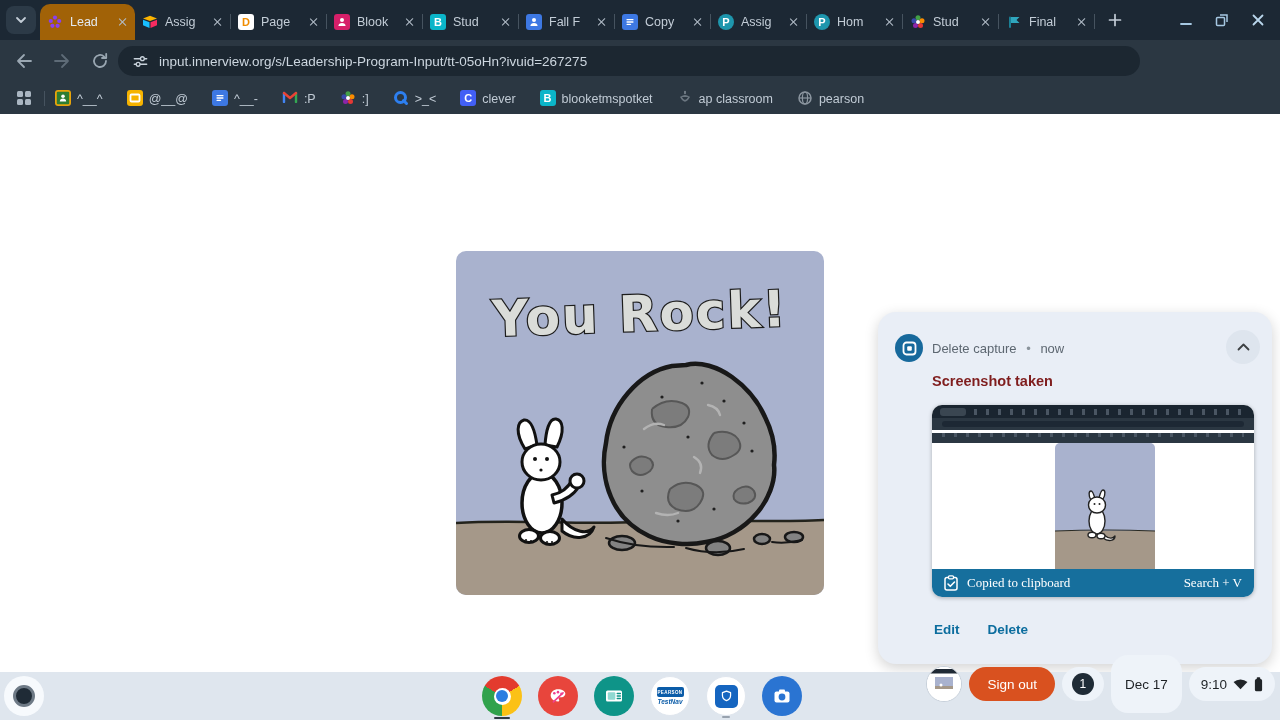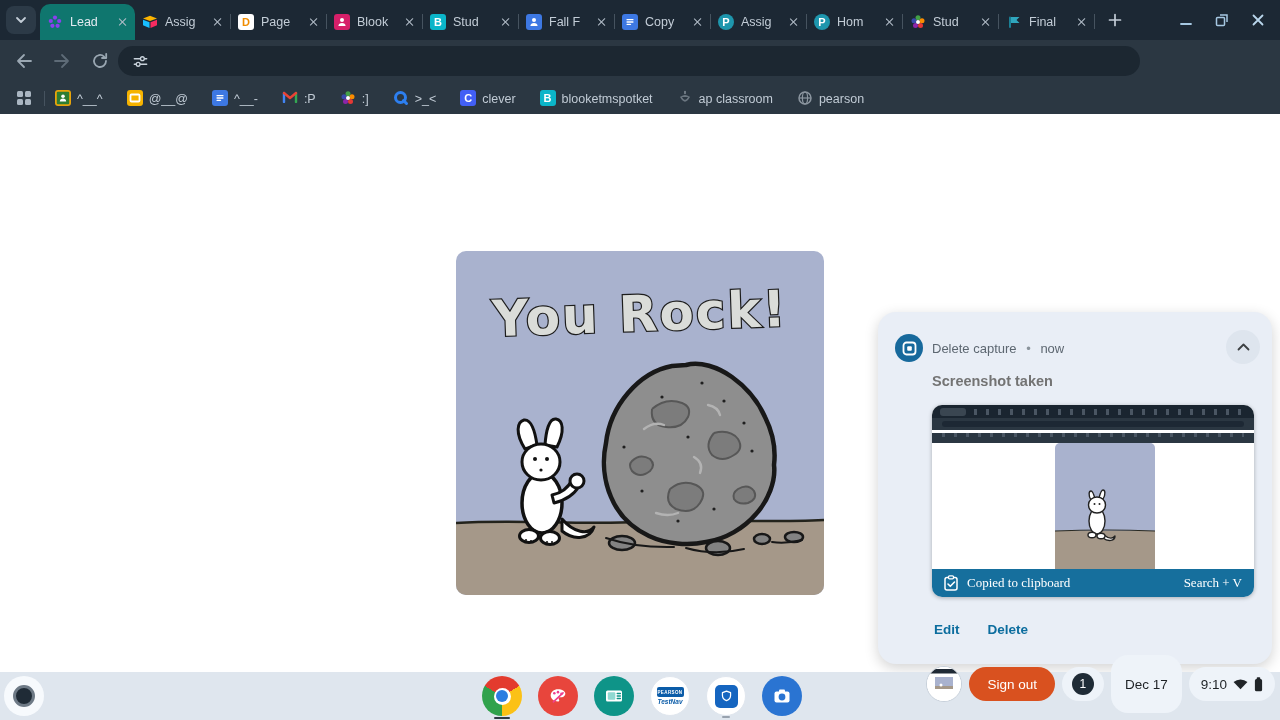--- a/index.html
+++ b/index.html
@@ -8,21 +8,21 @@
   svg{display:block;}
 
   
   .tabstrip{position:absolute;top:0;left:0;width:1280px;height:40px;background:#1c2834;
             display:flex;align-items:flex-end;}
   .tab-search{width:30px;height:28px;margin:0 4px 6px 6px;border-radius:8px;background:#2c3a47;
               display:flex;align-items:center;justify-content:center;flex:none;}
   .tabs{display:flex;align-items:flex-end;height:40px;}
   .tab{width:95px;height:36px;box-sizing:border-box;display:flex;align-items:center;
        padding:0 7px;border-radius:10px 10px 0 0;flex:none;}
-  .tab.active{background:#0f766e;}
+  .tab.active{background:#a16207;}
   .fav,.fav-box,.fav-round{width:16px;height:16px;flex:none;margin-right:7px;}
   .fav-box{border-radius:3px;display:flex;align-items:center;justify-content:center;
            font-weight:bold;font-size:11px;line-height:1;}
   .fav-round{border-radius:50%;display:flex;align-items:center;justify-content:center;
              font-weight:bold;font-size:11px;line-height:1;color:#fff;}
   .tab-label{flex:1;font-size:12.5px;color:#c3cdd7;white-space:nowrap;overflow:hidden;}
   .tab.active .tab-label{color:#e3eaf1;}
   .x-icon{position:relative;width:10px;height:10px;flex:none;color:#b3bec9;}
   .x-icon::before,.x-icon::after{content:"";position:absolute;left:4.3px;top:0;width:1.4px;
        height:10px;background:currentColor;border-radius:1px;}
@@ -57,21 +57,21 @@
         overflow:hidden;}
 
   
   .notif{position:absolute;left:878px;top:312px;width:394px;height:352px;background:#e9eef6;
          border-radius:18px;box-shadow:0 4px 14px rgba(0,0,0,.18);}
   .notif-ic{position:absolute;left:17px;top:22px;width:28px;height:28px;border-radius:50%;
             background:#17699c;display:flex;align-items:center;justify-content:center;}
   .notif-head{position:absolute;left:54px;top:29px;font-size:13px;color:#5d6771;}
   .notif-collapse{position:absolute;right:12px;top:18px;width:34px;height:34px;border-radius:50%;
             background:#dee5ee;display:flex;align-items:center;justify-content:center;}
-  .notif-title{position:absolute;left:54px;top:61px;font-size:14.5px;font-weight:700;color:#737373;}
+  .notif-title{position:absolute;left:54px;top:61px;font-size:14.5px;font-weight:700;color:#7f1d1d;}
   .thumb{position:absolute;left:54px;top:93px;width:322px;height:192px;border-radius:10px;
          overflow:hidden;background:#fff;box-shadow:0 1px 4px rgba(0,0,0,.28);}
   .th-tabbar{height:13px;background:#1a2530;display:flex;align-items:center;}
   .th-activetab{width:26px;height:8px;background:#3a4651;border-radius:3px;margin-left:8px;flex:none;}
   .th-dashes{flex:1;height:6px;margin:0 8px;
      background:repeating-linear-gradient(90deg,#4a5663 0 3px,transparent 3px 12px);}
   .th-toolbar{height:12px;background:#2b3742;display:flex;align-items:center;}
   .th-pill{flex:1;height:6px;margin:0 10px;border-radius:3px;background:#1d2834;}
   .th-bmbar{height:10px;background:#2b3742;}
   .th-bmbar .th-dashes{height:4px;margin:3px 10px 0 10px;}
@@ -304,20 +304,21 @@
   <div class="addr">
     <span>
       <svg width="17" height="17" viewBox="0 0 18 18">
           <g stroke="#c9d3dc" stroke-width="1.6" stroke-linecap="round">
             <path d="M2.5 6h13M2.5 12h13"></path>
           </g>
           <circle cx="11" cy="6" r="2" fill="#1c2731" stroke="#c9d3dc" stroke-width="1.4"></circle>
           <circle cx="6.5" cy="12" r="2" fill="#1c2731" stroke="#c9d3dc" stroke-width="1.4"></circle>
         </svg>
     </span>
+    <span class="url">input.innerview.org/s/Leadership-Program-Input/tt-05oHn?ivuid=267275</span>
   </div>
   <span class="tb-right" style="left:1148px;">
     <svg width="19" height="19" viewBox="0 0 20 20">
         <path d="M10 1.8l2.4 5.1 5.6.6-4.2 3.8 1.2 5.5-5-2.9-5 2.9 1.2-5.5L2 7.5l5.6-.6Z" fill="none" stroke="#c9d3dc" stroke-width="1.5" stroke-linejoin="round"></path>
       </svg>
   </span>
   <span class="tb-right" style="left:1196px;">
     <svg width="19" height="19" viewBox="0 0 18 18">
         <path d="M9 1.8c.9 0 1.6.7 1.6 1.6 0 .3-.1.6-.2.9h2.9c.5 0 .9.4.9.9v2.7c.3-.1.6-.2.9-.2.9 0 1.6.7 1.6 1.6s-.7 1.6-1.6 1.6c-.3 0-.6-.1-.9-.2v2.9c0 .5-.4.9-.9.9h-2.7c.1-.3.2-.6.2-.9 0-.9-.7-1.6-1.6-1.6s-1.6.7-1.6 1.6c0 .3.1.6.2.9H5.1c-.5 0-.9-.4-.9-.9v-2.9c-.3.1-.6.2-.9.2-.9 0-1.6-.7-1.6-1.6S2.4 7.7 3.3 7.7c.3 0 .6.1.9.2V5.2c0-.5.4-.9.9-.9h2.8c-.1-.3-.2-.6-.2-.9 0-.9.7-1.6 1.6-1.6Z" fill="none" stroke="#c9d3dc" stroke-width="1.4" stroke-linejoin="round"></path>
       </svg>

